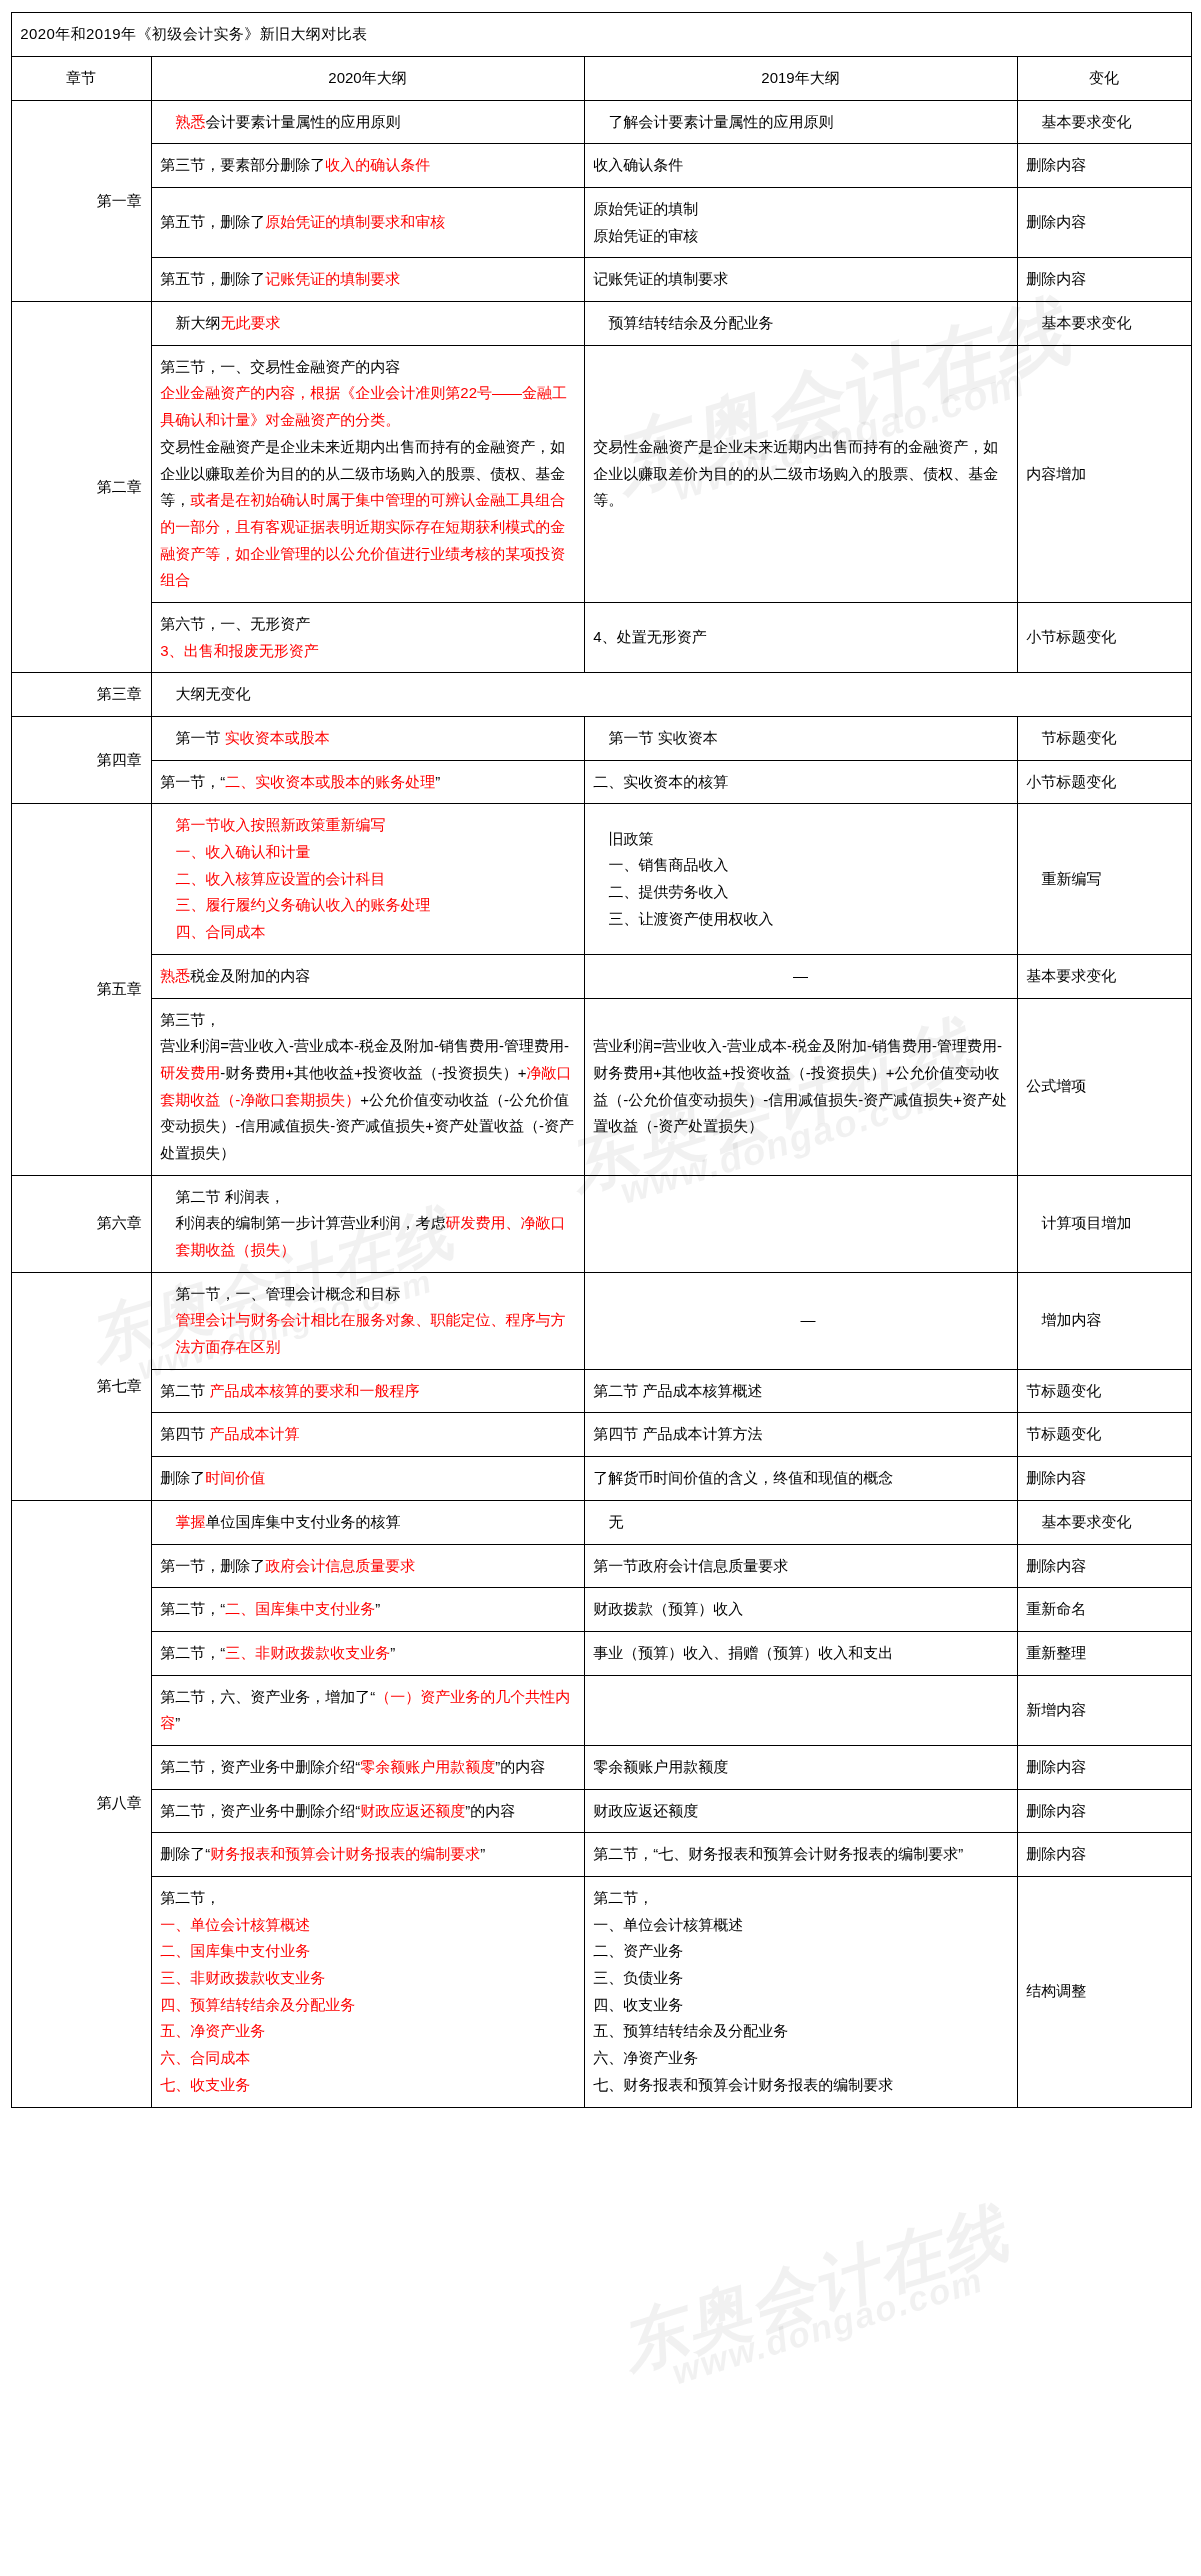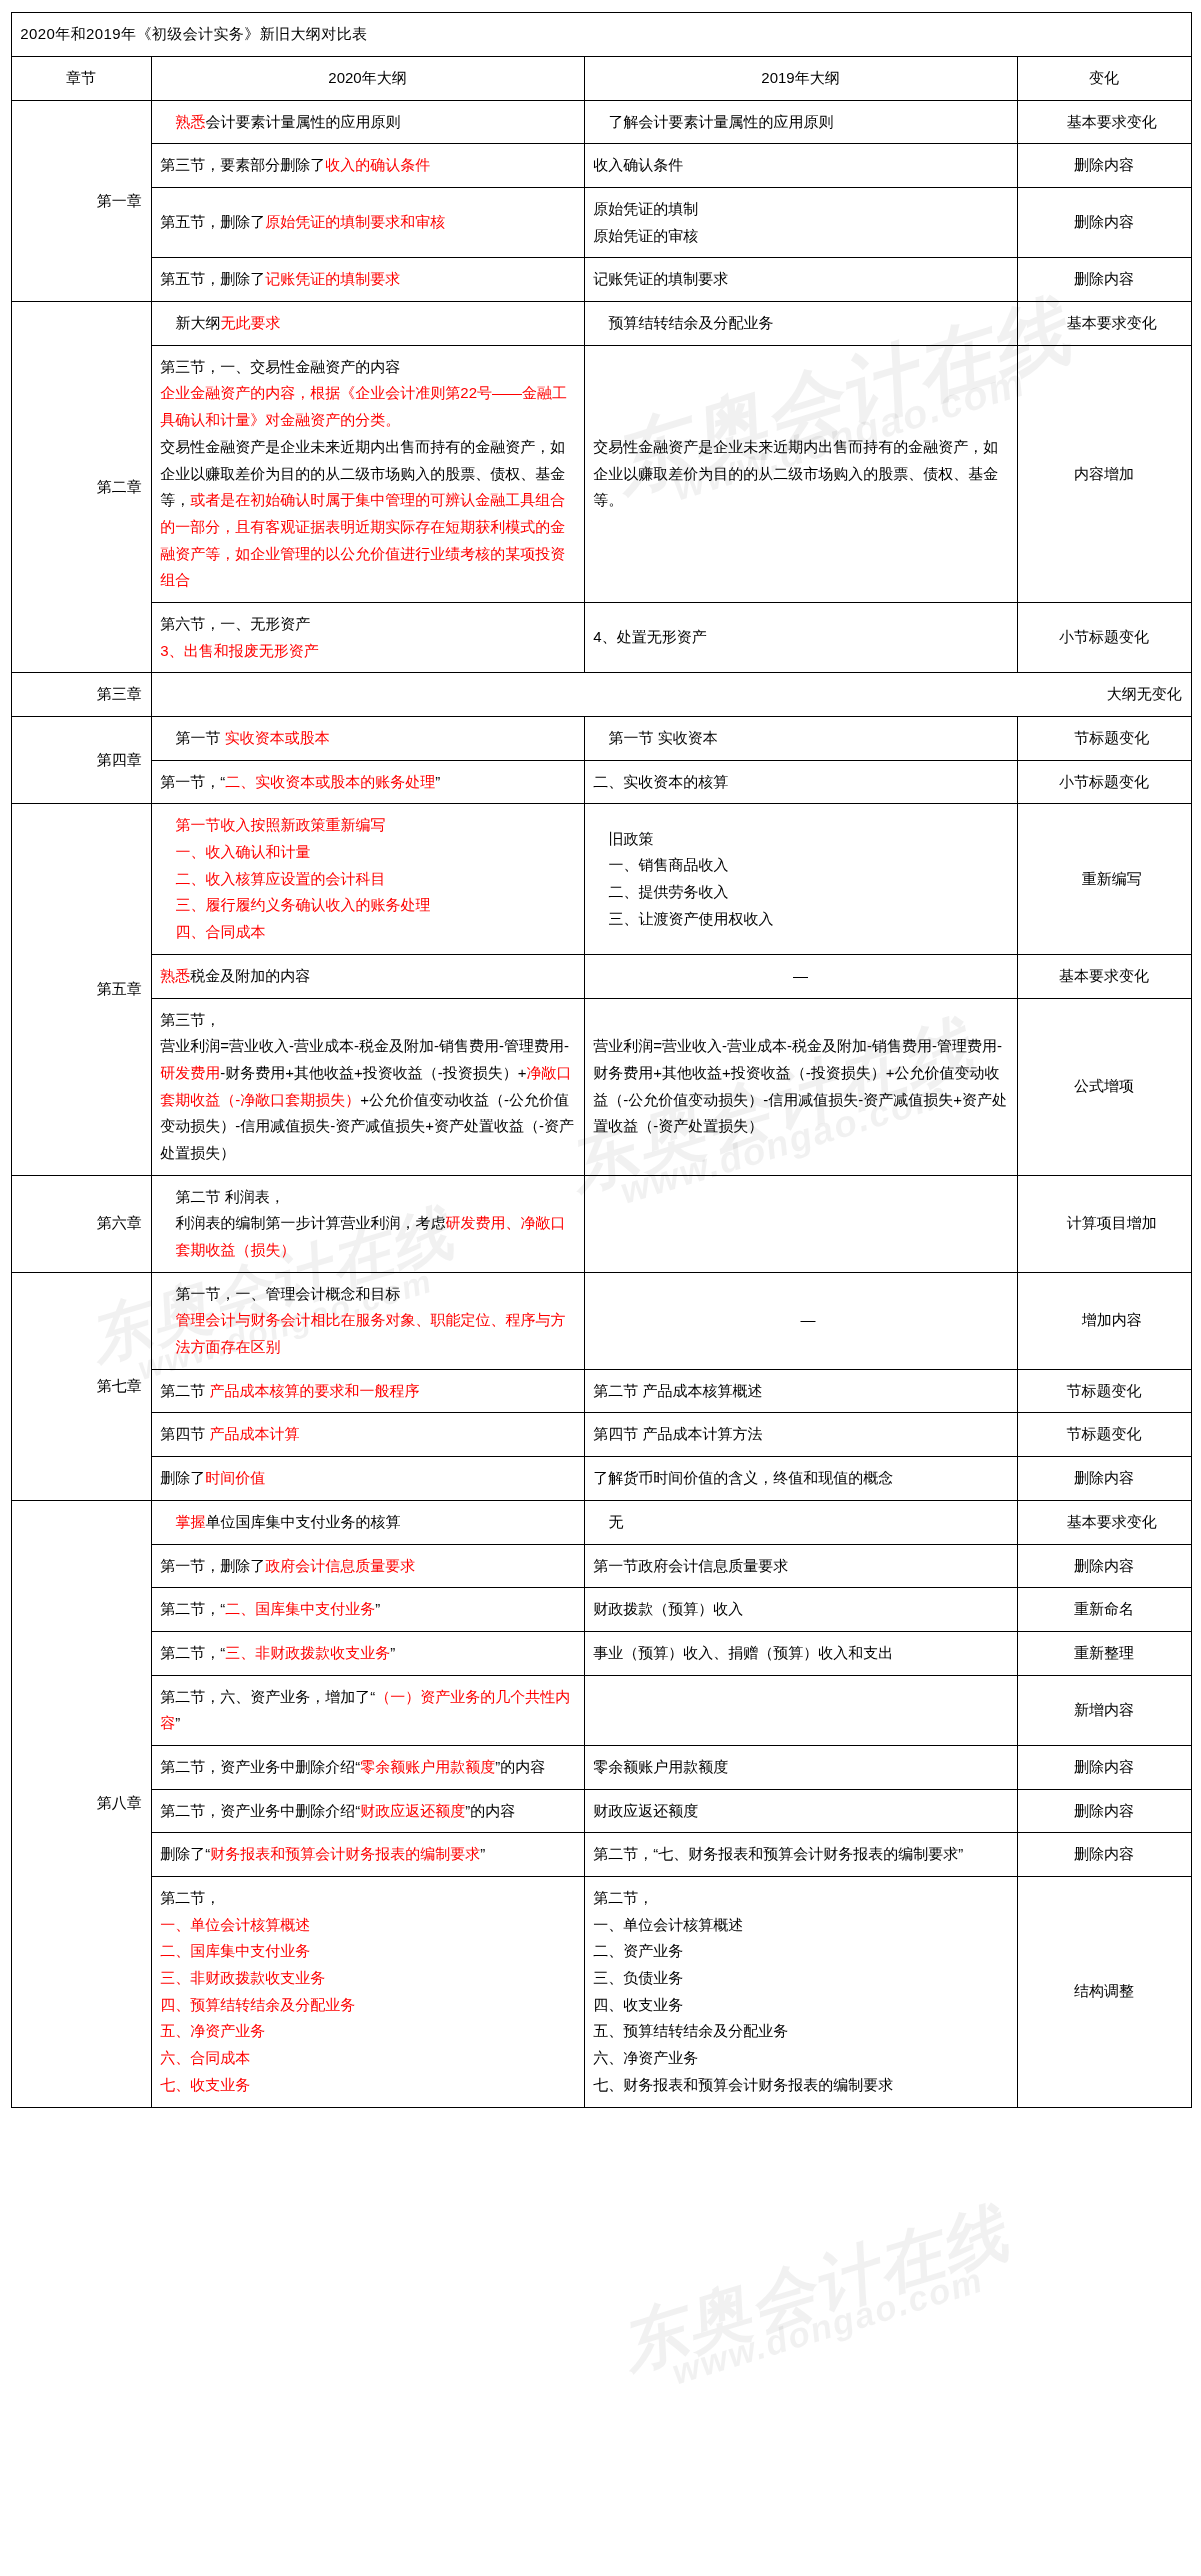--- a/index.html
+++ b/index.html
@@ -77,26 +77,25 @@
     font-weight: bold;
     padding: 12.3px 5.3px;
   }
   .chap-cell {
     text-align: right;
     font-weight: bold;
     font-size: 16px;
     vertical-align: middle;
   }
   .chg-cell {
-    text-align: center;
     font-size: 15px;
     vertical-align: middle;
   }
   .body-cell { text-align: left; }
-  .center-cell { text-align: right; }
+  .center-cell { text-align: left; }
   .dash-cell { text-align: center; font-size: 16px; }
   .red { color: #ff0000; }
 
   
   tr.grp-top > td { border-top: 1.8px solid #000; padding-left: 24px; }
   table.cmp { border: 1.8px solid #000; }
 </style>
 </head>
 <body>
 

